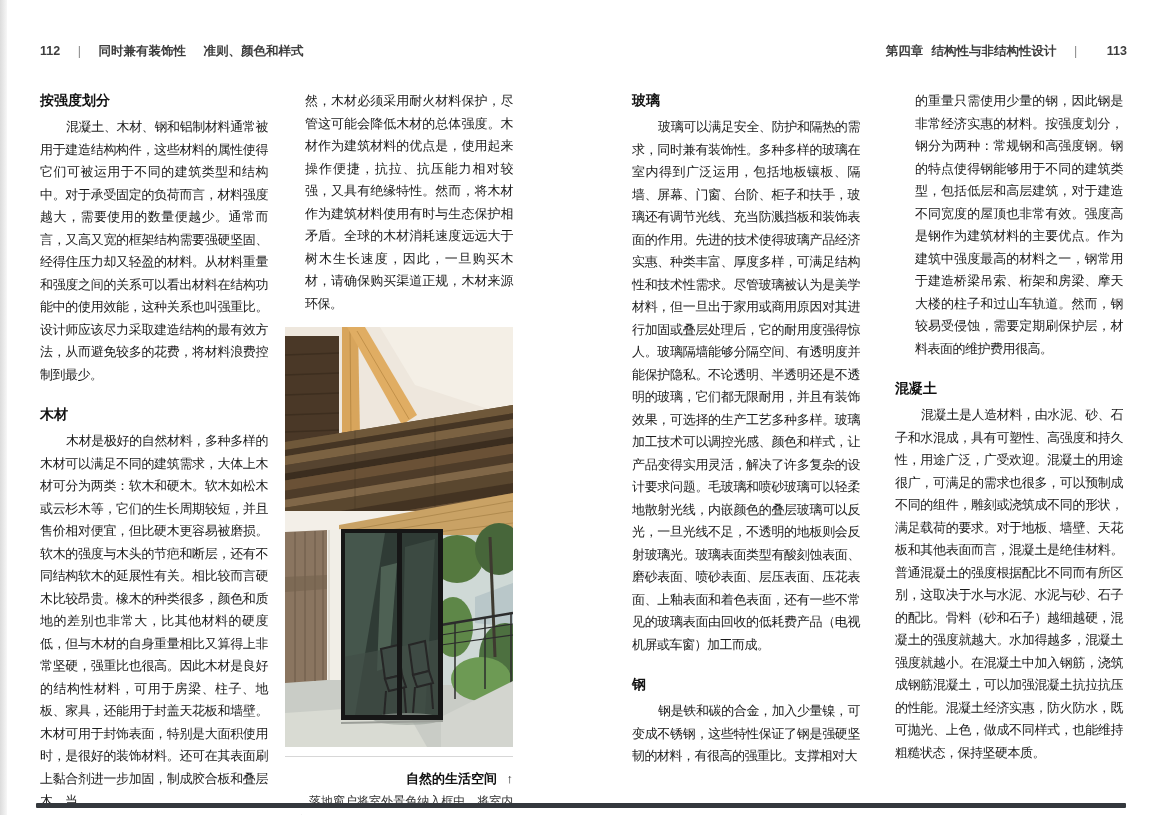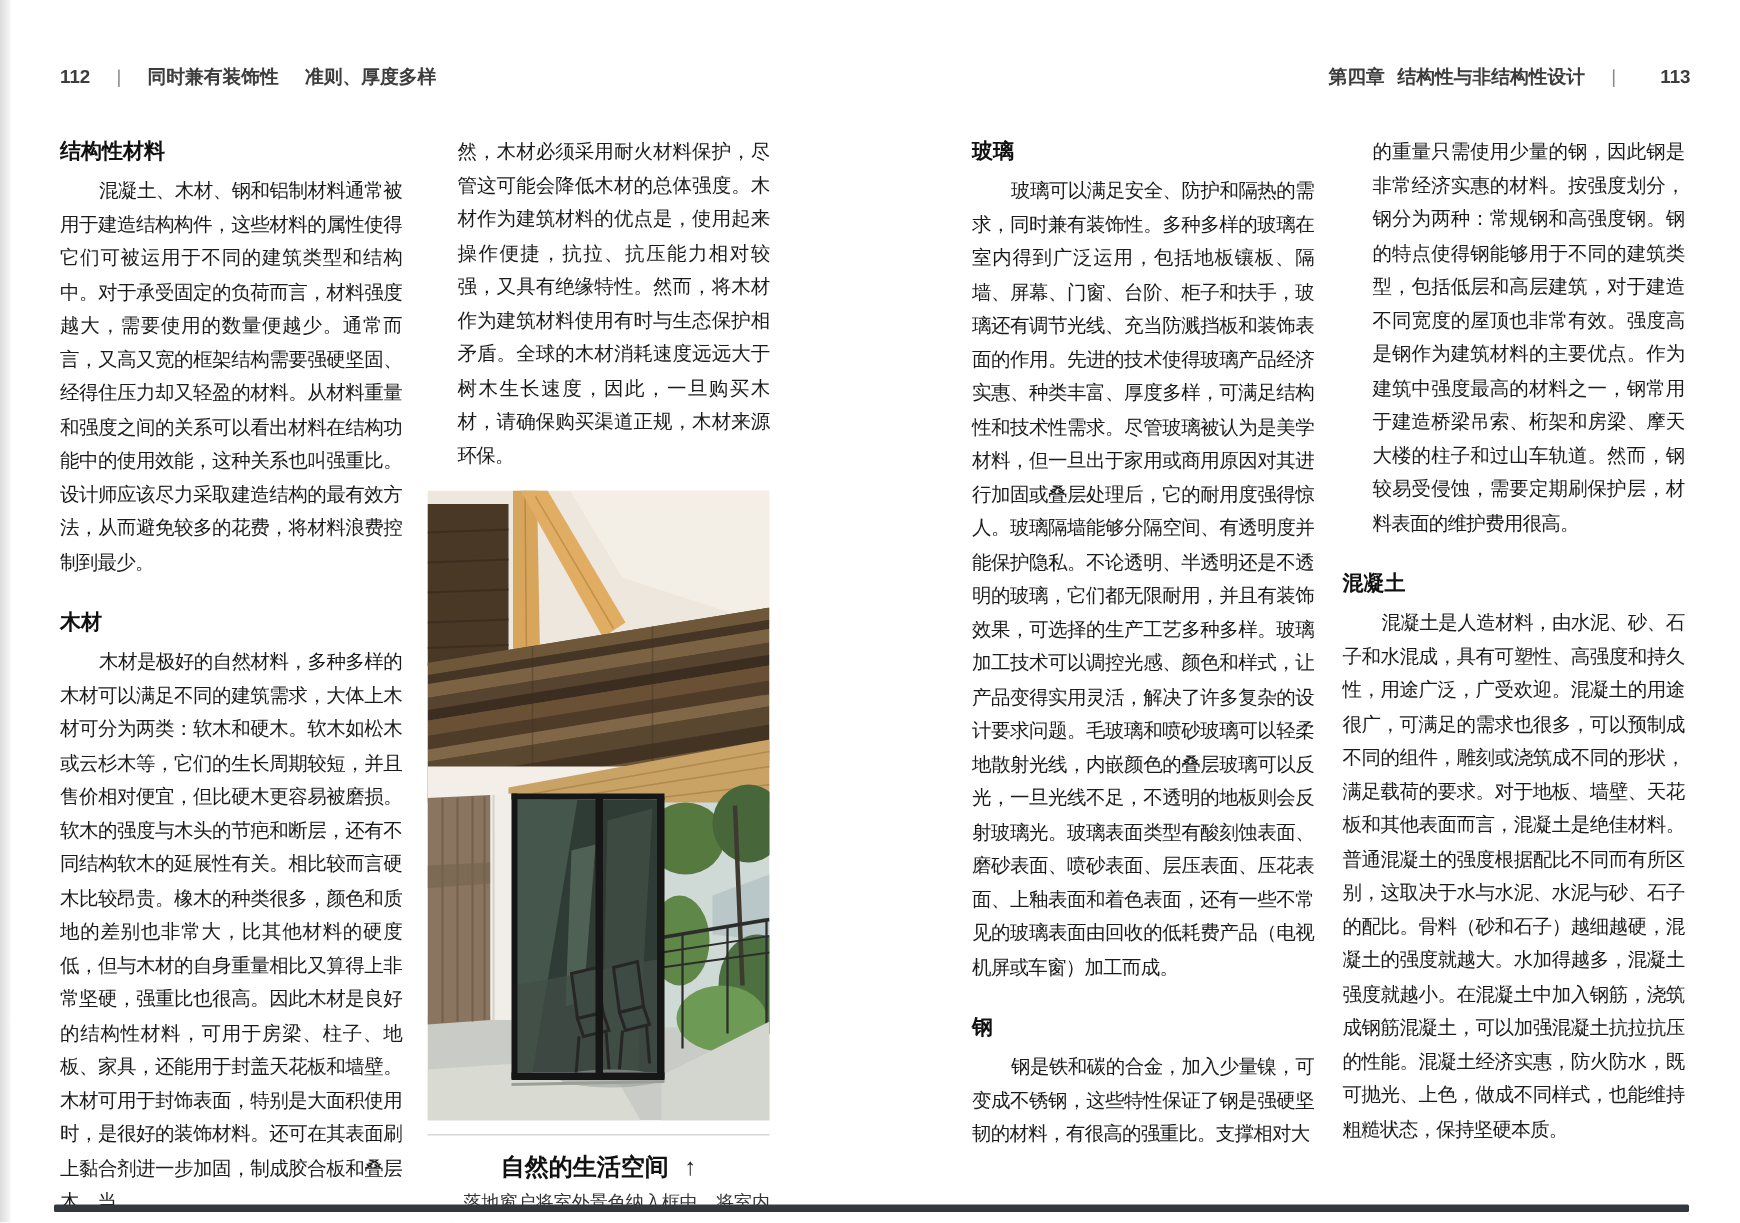--- a/index.html
+++ b/index.html
@@ -18,62 +18,62 @@
   .hdiv{color:#8a8a8a;font-weight:normal;margin:0 14px;}
   .header-left .pagenum{}
   .hsub{margin-left:14px;}
   .header-right .pagenum{margin-left:12px;}
   .header-right .chap-label{margin-right:5px;}
 
   .col{position:absolute;top:90px;width:228px;text-align:justify;
        font-size:13px;line-height:22.5px;letter-spacing:-0.5px;color:#1b1b1b;}
   #col1{left:40px;}
   #col2{left:285px;}
-  #col3{left:648px;}
+  #col3{left:632px;}
   #col4{left:895px;}
 
   .col h3{font-family:"Liberation Sans","DejaVu Sans",sans-serif;font-size:14px;
           font-weight:bold;color:#111;margin:0 0 6px 0;line-height:20px;
           text-align:left;letter-spacing:0;}
   .col h3.gap{margin-top:18px;}
   .col p{margin:0;text-indent:2em;}
   .col p.cont{text-indent:0;margin-left:20px;}
 
   .photo{margin:12px 0 0 0;width:228px;height:420px;}
   .photo svg{display:block;width:228px;height:420px;}
   .cap-rule{border-top:1px solid #d7d7d7;margin-top:9px;}
-  .cap-title{font-family:"Liberation Sans","DejaVu Sans",sans-serif;font-size:16px;
-             font-weight:bold;color:#111;margin-top:11px;text-align:center;letter-spacing:0;}
+  .cap-title{font-family:"Liberation Sans","DejaVu Sans",sans-serif;font-size:13px;
+             font-weight:bold;color:#111;margin-top:11px;text-align:right;letter-spacing:0;}
   .cap-title .arrow{margin-left:6px;color:#222;}
   .cap-body{margin:5px 0 0 0;font-size:12px;line-height:20px;color:#333;
             text-indent:2em;text-align:justify;letter-spacing:-0.3px;}
 </style>
 </head>
 <body>
 
 <div class="spread">
 
   <div class="scan-edge"></div>
 
   <div class="header header-left">
     <span class="pagenum">112</span>
     <span class="hdiv">|</span>
     <span class="htitle">同时兼有装饰性</span>
-    <span class="hsub">准则、厚度多样</span>
+    <span class="hsub">准则、颜色和样式</span>
   </div>
 
   <div class="header header-right">
     <span class="chap-label">第四章</span>
     <span class="chap-title">结构性与非结构性设计</span>
     <span class="hdiv">|</span>
     <span class="pagenum">113</span>
   </div>
 
   <div class="col" id="col1">
-    <h3>结构性材料</h3>
+    <h3>按强度划分</h3>
     <p>混凝土、木材、钢和铝制材料通常被用于建造结构构件，这些材料的属性使得它们可被运用于不同的建筑类型和结构中。对于承受固定的负荷而言，材料强度越大，需要使用的数量便越少。通常而言，又高又宽的框架结构需要强硬坚固、经得住压力却又轻盈的材料。从材料重量和强度之间的关系可以看出材料在结构功能中的使用效能，这种关系也叫强重比。设计师应该尽力采取建造结构的最有效方法，从而避免较多的花费，将材料浪费控制到最少。</p>
     <h3 class="gap">木材</h3>
     <p>木材是极好的自然材料，多种多样的木材可以满足不同的建筑需求，大体上木材可分为两类：软木和硬木。软木如松木或云杉木等，它们的生长周期较短，并且售价相对便宜，但比硬木更容易被磨损。软木的强度与木头的节疤和断层，还有不同结构软木的延展性有关。相比较而言硬木比较昂贵。橡木的种类很多，颜色和质地的差别也非常大，比其他材料的硬度低，但与木材的自身重量相比又算得上非常坚硬，强重比也很高。因此木材是良好的结构性材料，可用于房梁、柱子、地板、家具，还能用于封盖天花板和墙壁。木材可用于封饰表面，特别是大面积使用时，是很好的装饰材料。还可在其表面刷上黏合剂进一步加固，制成胶合板和叠层木。当</p>
   </div>
 
   <div class="col" id="col2">
     <p class="cont">然，木材必须采用耐火材料保护，尽管这可能会降低木材的总体强度。木材作为建筑材料的优点是，使用起来操作便捷，抗拉、抗压能力相对较强，又具有绝缘特性。然而，将木材作为建筑材料使用有时与生态保护相矛盾。全球的木材消耗速度远远大于树木生长速度，因此，一旦购买木材，请确保购买渠道正规，木材来源环保。</p>
 
     <figure class="photo">
       <svg viewBox="0 0 228 420" preserveAspectRatio="none">

